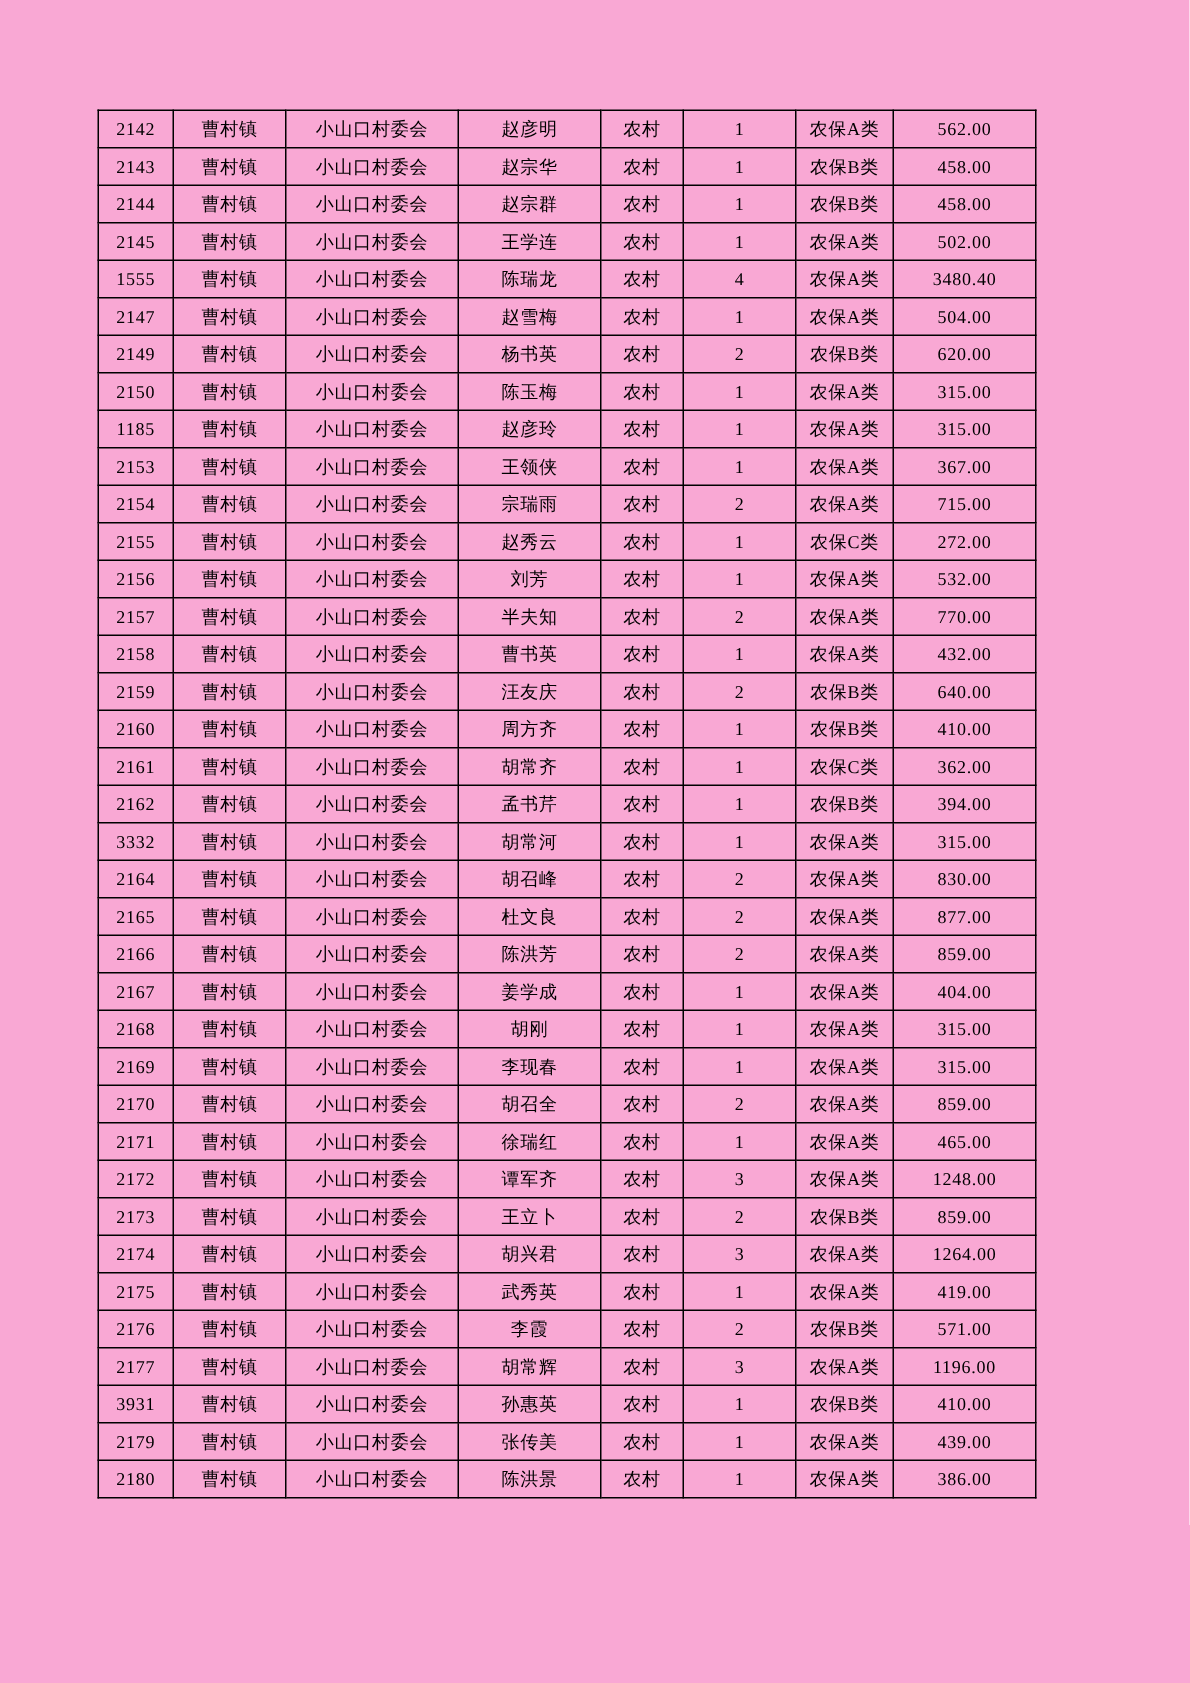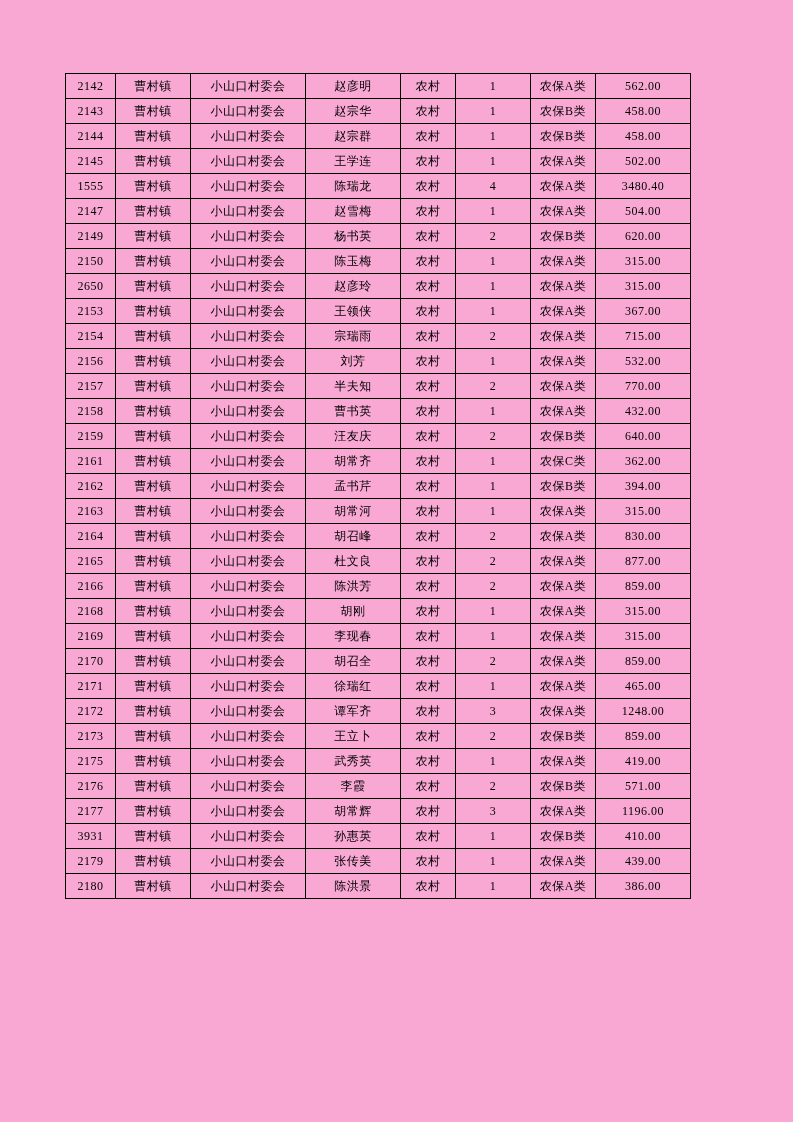--- a/index.html
+++ b/index.html
@@ -137,21 +137,21 @@
           <td>2150</td>
           <td>曹村镇</td>
           <td>小山口村委会</td>
           <td>陈玉梅</td>
           <td>农村</td>
           <td>1</td>
           <td>农保A类</td>
           <td class="amount">315.00</td>
         </tr>
         <tr>
-          <td>2650</td>
+          <td>1185</td>
           <td>曹村镇</td>
           <td>小山口村委会</td>
           <td>赵彦玲</td>
           <td>农村</td>
           <td>1</td>
           <td>农保A类</td>
           <td class="amount">315.00</td>
         </tr>
         <tr>
           <td>2153</td>
@@ -167,20 +167,30 @@
           <td>2154</td>
           <td>曹村镇</td>
           <td>小山口村委会</td>
           <td>宗瑞雨</td>
           <td>农村</td>
           <td>2</td>
           <td>农保A类</td>
           <td class="amount">715.00</td>
         </tr>
         <tr>
+          <td>2155</td>
+          <td>曹村镇</td>
+          <td>小山口村委会</td>
+          <td>赵秀云</td>
+          <td>农村</td>
+          <td>1</td>
+          <td>农保C类</td>
+          <td class="amount">272.00</td>
+        </tr>
+        <tr>
           <td>2156</td>
           <td>曹村镇</td>
           <td>小山口村委会</td>
           <td>刘芳</td>
           <td>农村</td>
           <td>1</td>
           <td>农保A类</td>
           <td class="amount">532.00</td>
         </tr>
         <tr>
@@ -205,20 +215,30 @@
         </tr>
         <tr>
           <td>2159</td>
           <td>曹村镇</td>
           <td>小山口村委会</td>
           <td>汪友庆</td>
           <td>农村</td>
           <td>2</td>
           <td>农保B类</td>
           <td class="amount">640.00</td>
+        </tr>
+        <tr>
+          <td>2160</td>
+          <td>曹村镇</td>
+          <td>小山口村委会</td>
+          <td>周方齐</td>
+          <td>农村</td>
+          <td>1</td>
+          <td>农保B类</td>
+          <td class="amount">410.00</td>
         </tr>
         <tr>
           <td>2161</td>
           <td>曹村镇</td>
           <td>小山口村委会</td>
           <td>胡常齐</td>
           <td>农村</td>
           <td>1</td>
           <td>农保C类</td>
           <td class="amount">362.00</td>
@@ -227,21 +247,21 @@
           <td>2162</td>
           <td>曹村镇</td>
           <td>小山口村委会</td>
           <td>孟书芹</td>
           <td>农村</td>
           <td>1</td>
           <td>农保B类</td>
           <td class="amount">394.00</td>
         </tr>
         <tr>
-          <td>2163</td>
+          <td>3332</td>
           <td>曹村镇</td>
           <td>小山口村委会</td>
           <td>胡常河</td>
           <td>农村</td>
           <td>1</td>
           <td>农保A类</td>
           <td class="amount">315.00</td>
         </tr>
         <tr>
           <td>2164</td>
@@ -267,20 +287,30 @@
           <td>2166</td>
           <td>曹村镇</td>
           <td>小山口村委会</td>
           <td>陈洪芳</td>
           <td>农村</td>
           <td>2</td>
           <td>农保A类</td>
           <td class="amount">859.00</td>
         </tr>
         <tr>
+          <td>2167</td>
+          <td>曹村镇</td>
+          <td>小山口村委会</td>
+          <td>姜学成</td>
+          <td>农村</td>
+          <td>1</td>
+          <td>农保A类</td>
+          <td class="amount">404.00</td>
+        </tr>
+        <tr>
           <td>2168</td>
           <td>曹村镇</td>
           <td>小山口村委会</td>
           <td>胡刚</td>
           <td>农村</td>
           <td>1</td>
           <td>农保A类</td>
           <td class="amount">315.00</td>
         </tr>
         <tr>
@@ -325,20 +355,30 @@
         </tr>
         <tr>
           <td>2173</td>
           <td>曹村镇</td>
           <td>小山口村委会</td>
           <td>王立卜</td>
           <td>农村</td>
           <td>2</td>
           <td>农保B类</td>
           <td class="amount">859.00</td>
+        </tr>
+        <tr>
+          <td>2174</td>
+          <td>曹村镇</td>
+          <td>小山口村委会</td>
+          <td>胡兴君</td>
+          <td>农村</td>
+          <td>3</td>
+          <td>农保A类</td>
+          <td class="amount">1264.00</td>
         </tr>
         <tr>
           <td>2175</td>
           <td>曹村镇</td>
           <td>小山口村委会</td>
           <td>武秀英</td>
           <td>农村</td>
           <td>1</td>
           <td>农保A类</td>
           <td class="amount">419.00</td>

